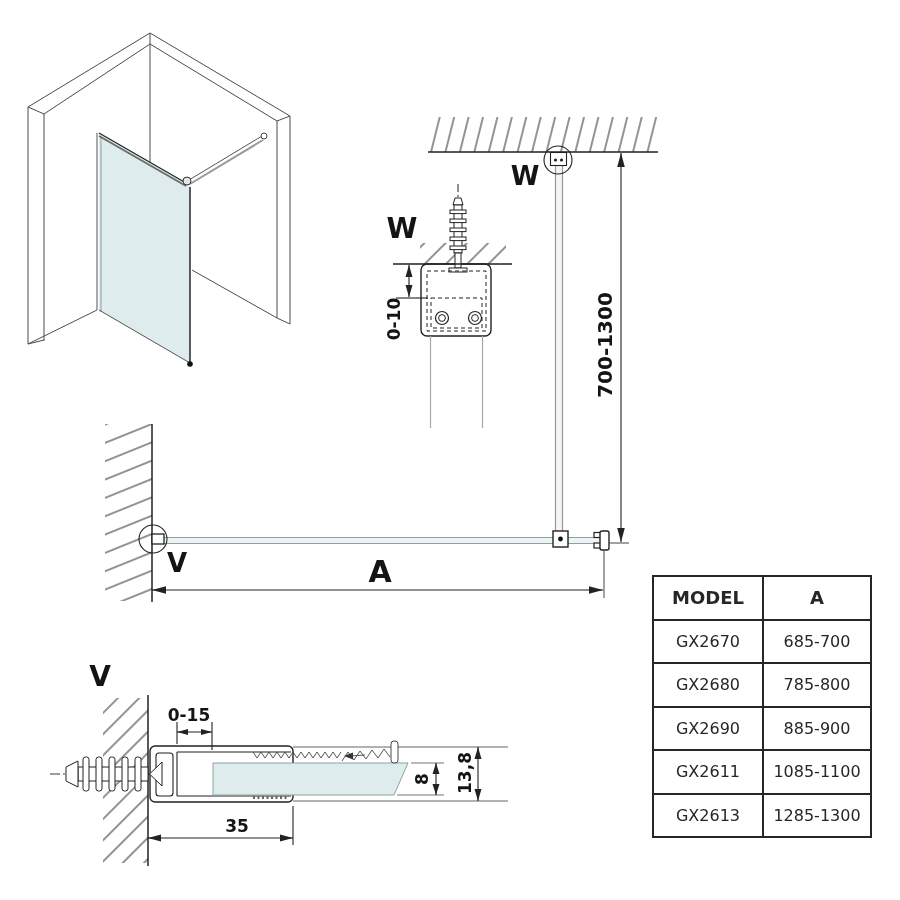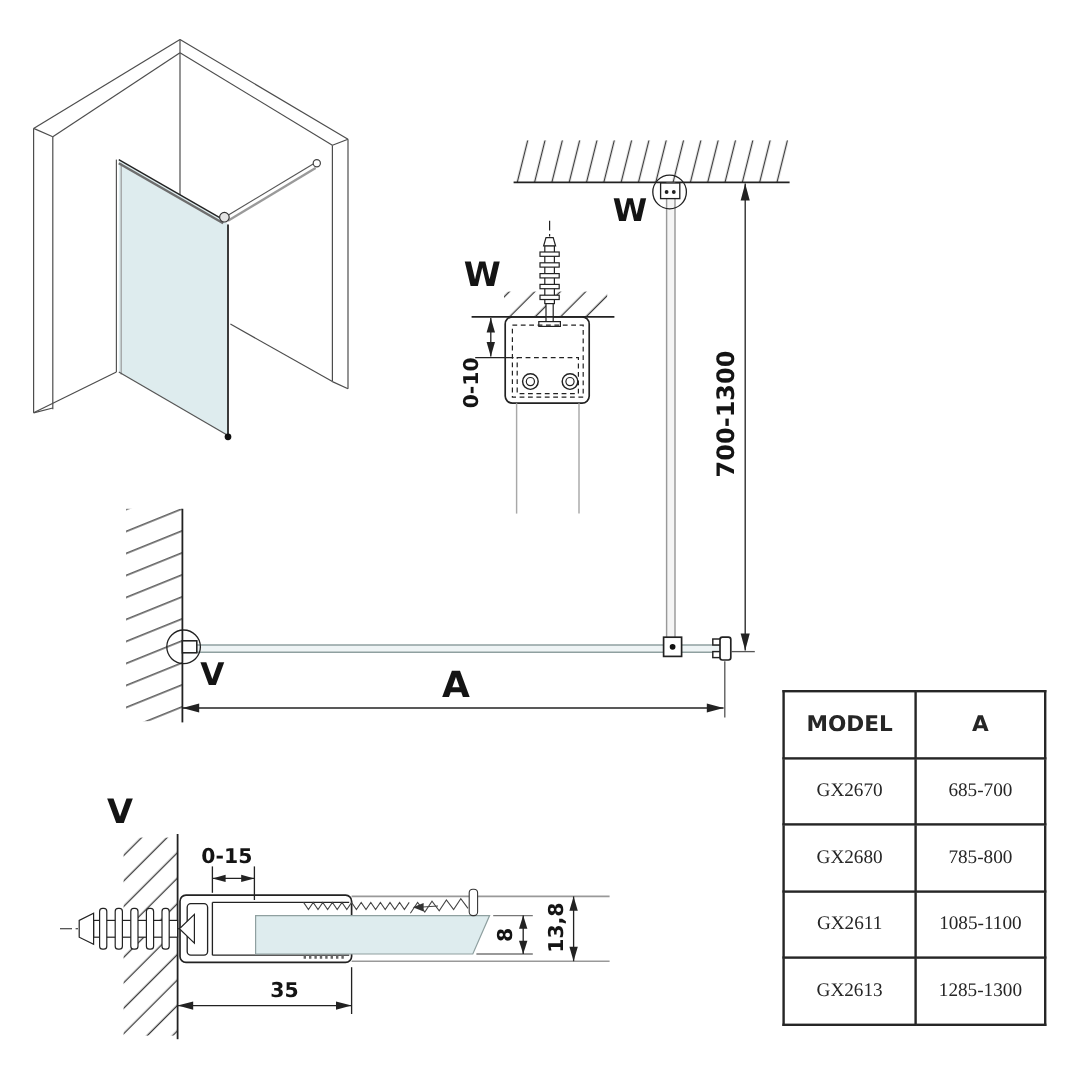--- a/index.html
+++ b/index.html
@@ -10,23 +10,23 @@
        transform:translate(-50%,-50%);white-space:nowrap;line-height:1;}
   .lbl.rot{transform:translate(-50%,-50%) rotate(-90deg);}
   .big{font-size:28px;}
   .mid{font-size:26px;}
   .dimA{font-size:30px;}
   .dim{font-size:17px;}
   .dimbar{font-size:20px;}
   table.models{position:absolute;left:652px;top:575px;width:218px;border-collapse:collapse;
        table-layout:fixed;background:#fff;}
   table.models th, table.models td{border:2px solid #262626;text-align:center;vertical-align:middle;
-       padding:12px;height:29.5px;color:#262626;font-family:"DejaVu Sans", sans-serif;}
+       padding:6px;height:29.5px;color:#262626;font-family:"DejaVu Sans", sans-serif;}
   table.models th{font-size:18px;font-weight:bold;}
-  table.models td{font-size:16px;font-weight:normal;font-family:Liberation Serif, serif;}
+  table.models td{font-size:16px;font-weight:normal;}
   col.c1{width:110px;} col.c2{width:108px;}
 </style>
 </head>
 <body>
 
 <div id="canvas">
 
 <svg id="linework" width="900" height="900" viewBox="0 0 900 900">
   <defs>
     <pattern id="hatchSteep" width="14" height="40" patternUnits="userSpaceOnUse" patternTransform="rotate(14)">
@@ -273,20 +273,24 @@
   <tbody>
         <tr>
           <td>GX2670</td>
           <td>685-700</td>
         </tr>
         <tr>
           <td>GX2680</td>
           <td>785-800</td>
         </tr>
         <tr>
+          <td>GX2690</td>
+          <td>885-900</td>
+        </tr>
+        <tr>
           <td>GX2611</td>
           <td>1085-1100</td>
         </tr>
         <tr>
           <td>GX2613</td>
           <td>1285-1300</td>
         </tr>
       </tbody>
 </table>
 

